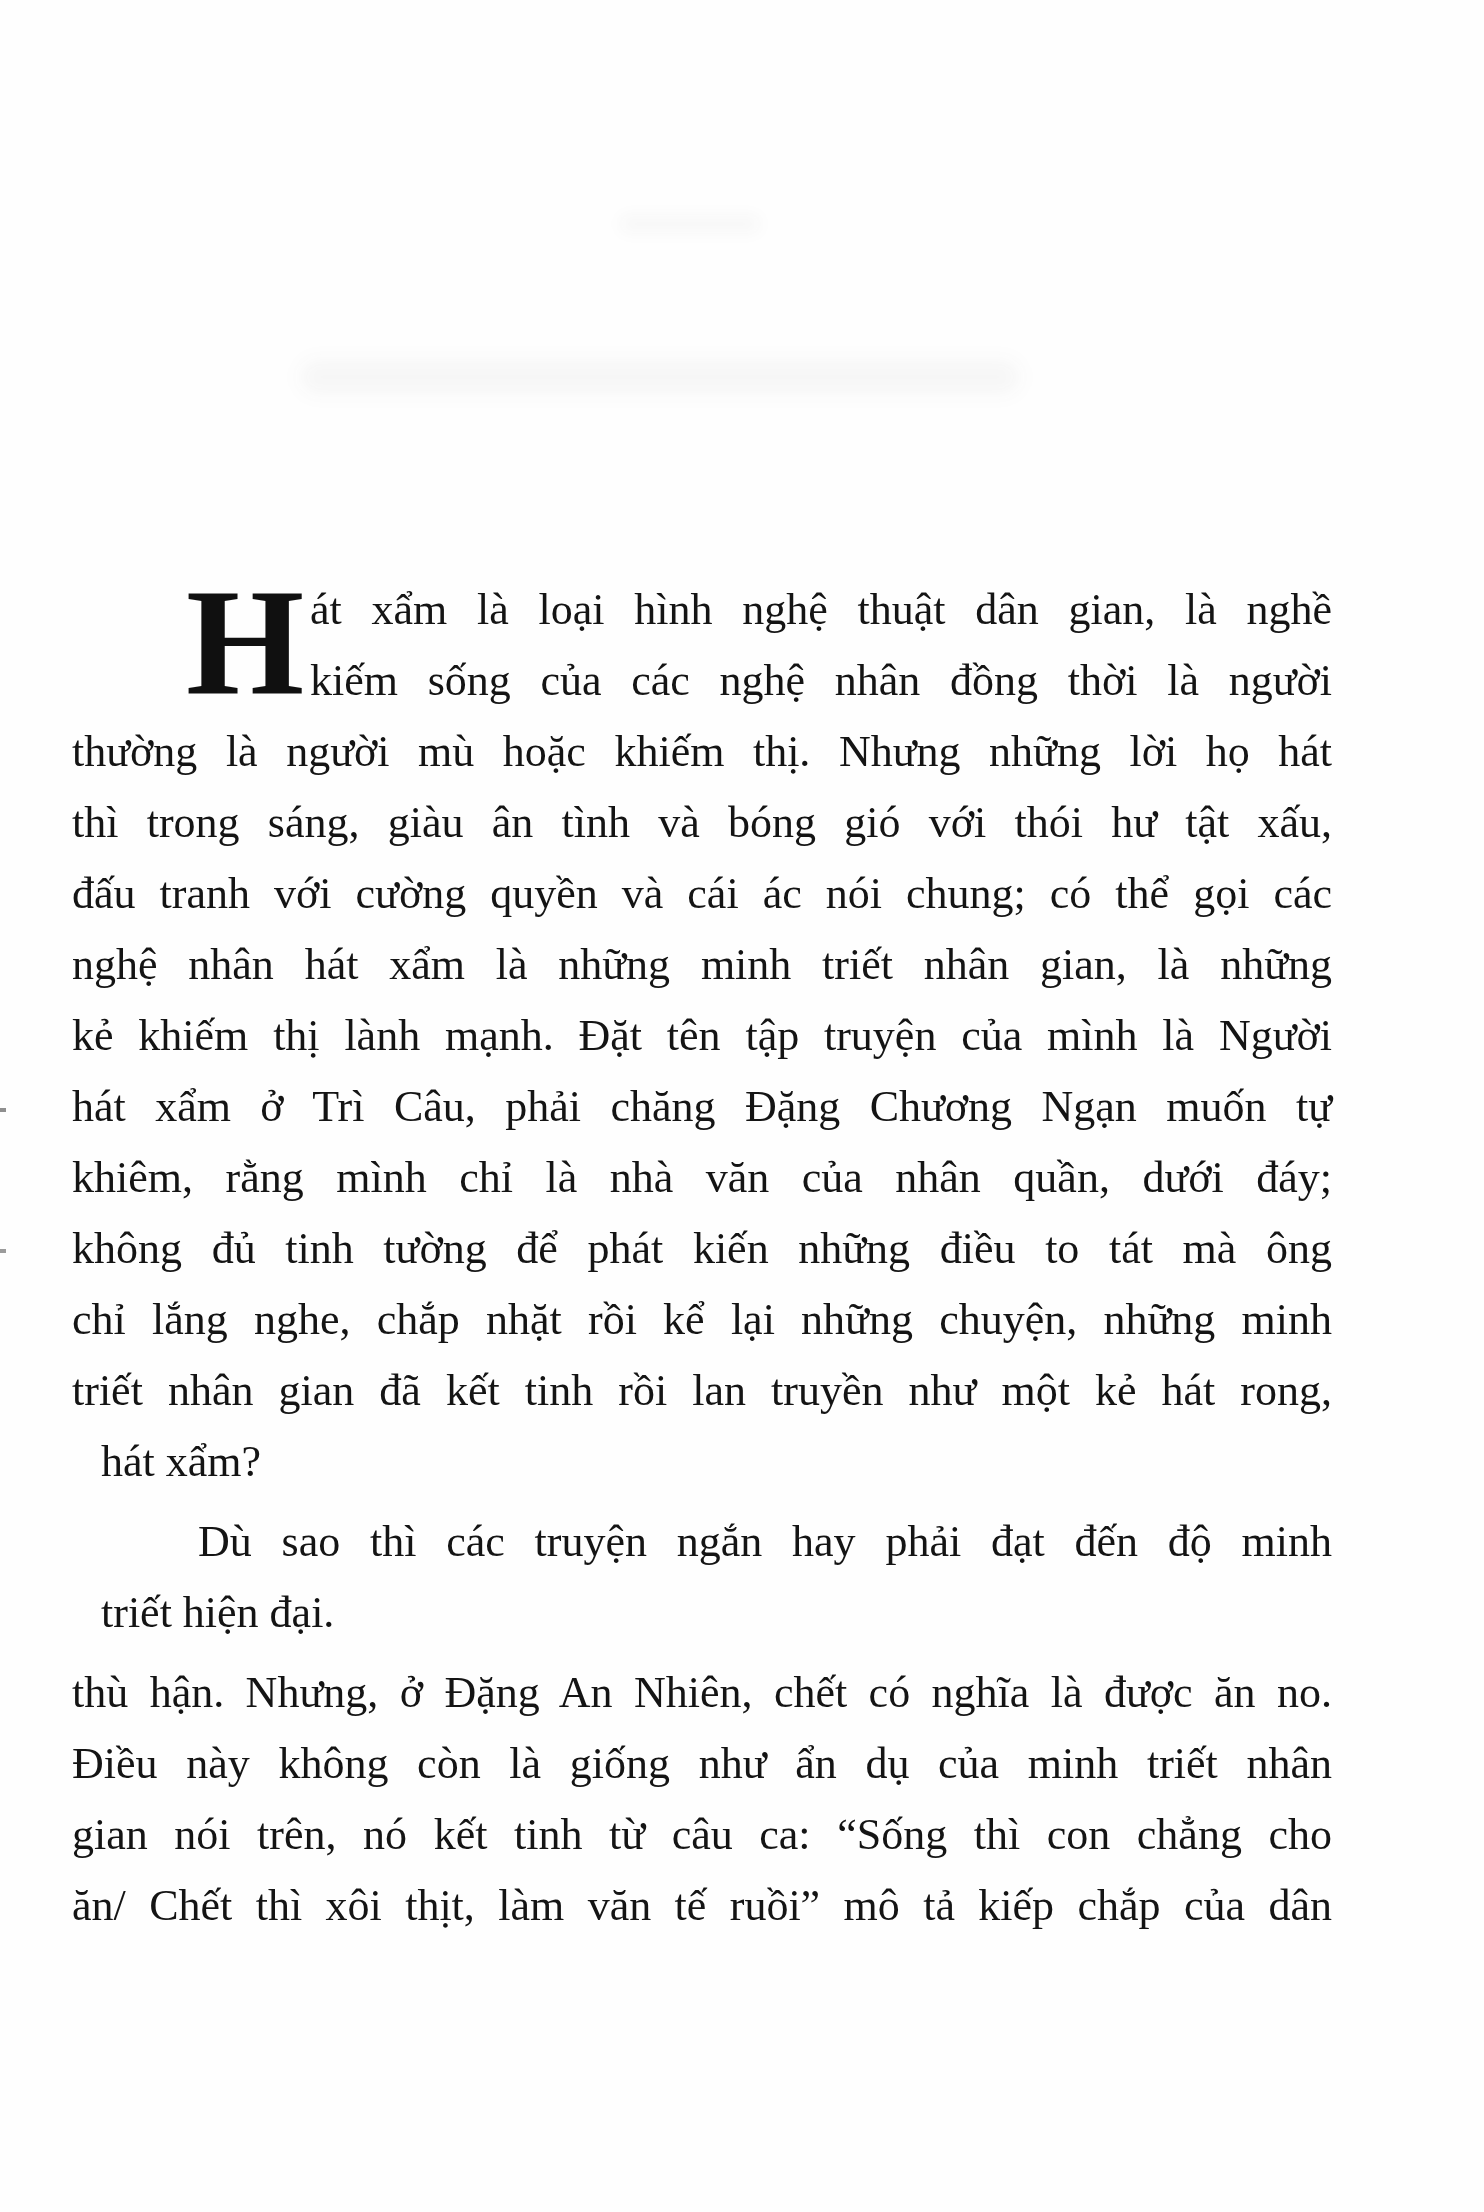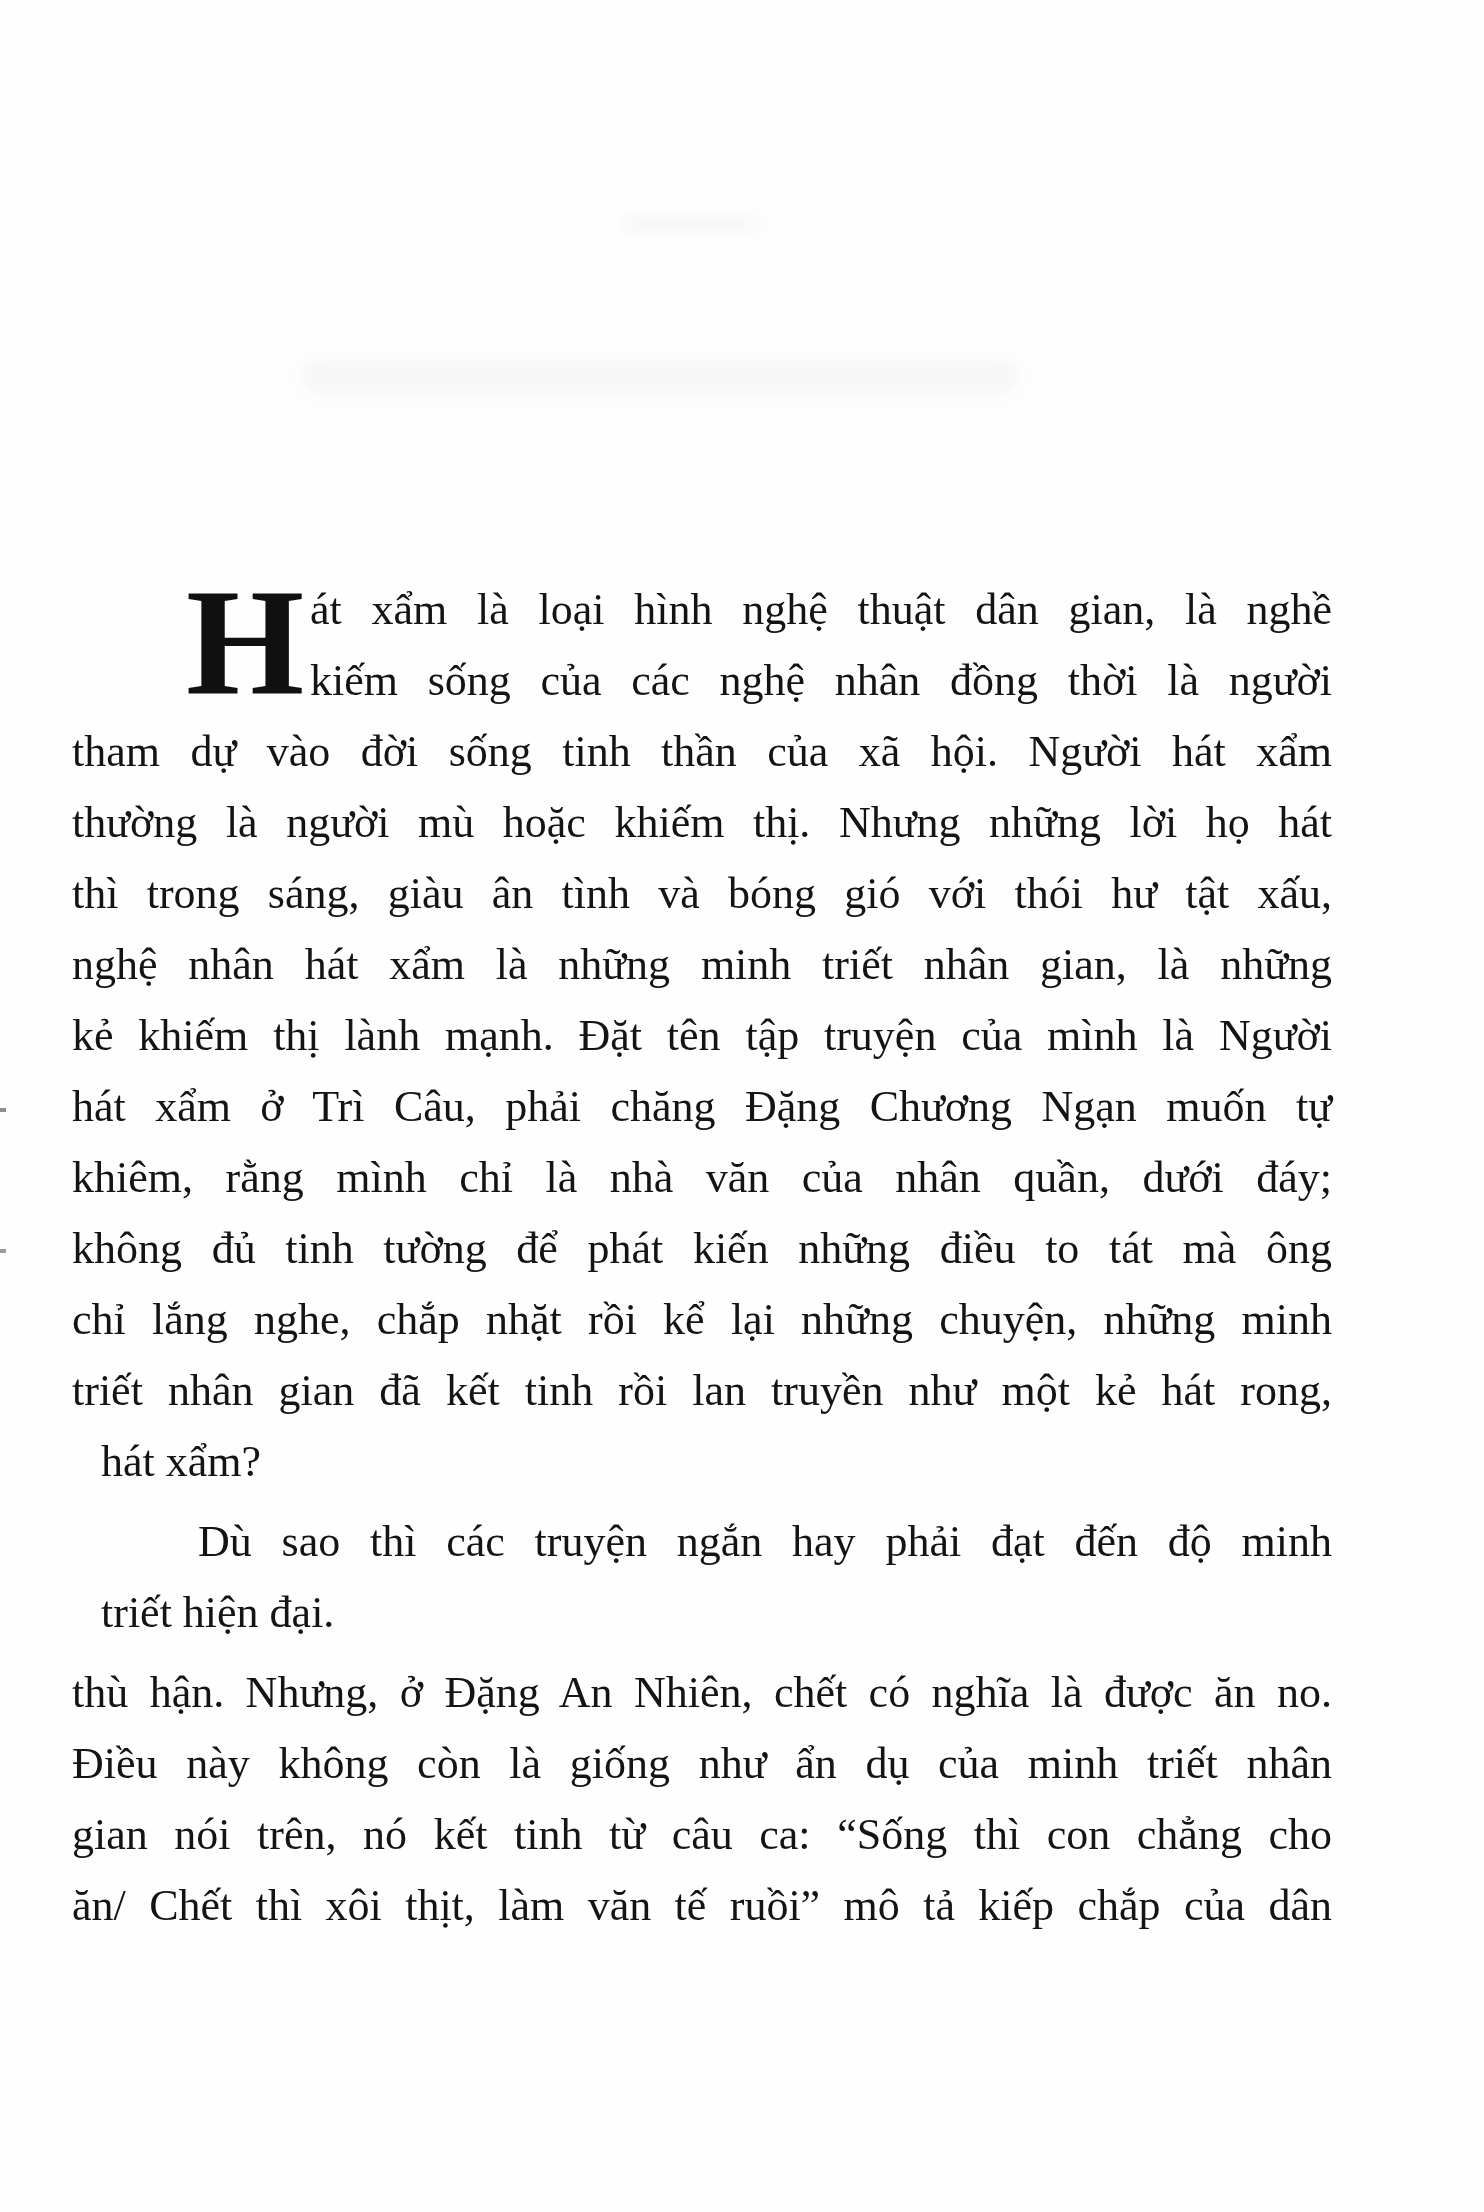--- a/index.html
+++ b/index.html
@@ -99,23 +99,23 @@
   <div class="smudge-top2"></div>
   <div class="edge-tick-1"></div>
   <div class="edge-tick-2"></div>
 
   <span class="dropcap">H</span>
 
   <div class="text-block">
       <div class="paragraph">
         <div class="line drop-indent"><span class="seg">át xẩm là loại hình nghệ thuật dân gian, là nghề</span></div>
         <div class="line drop-indent"><span class="seg">kiếm sống của các nghệ nhân đồng thời là người</span></div>
-        <div class="line"><span class="seg">tham dự vào đời sống tinh thần của xã hội. Người hát xẩm</span></div>
         <div class="line"><span class="seg">thường là người mù hoặc khiếm thị. Nhưng những lời họ hát</span></div>
         <div class="line"><span class="seg">thì trong sáng, giàu ân tình và bóng gió với thói hư tật xấu,</span></div>
+        <div class="line"><span class="seg">đấu tranh với cường quyền và cái ác nói chung; có thể gọi các</span></div>
         <div class="line"><span class="seg">nghệ nhân hát xẩm là những minh triết nhân gian, là những</span></div>
         <div class="line"><span class="seg">kẻ khiếm thị lành mạnh. Đặt tên tập truyện của mình là </span><span class="seg italic">Người</span></div>
         <div class="line"><span class="seg italic">hát xẩm ở Trì Câu</span><span class="seg">, phải chăng Đặng Chương Ngạn muốn tự</span></div>
         <div class="line"><span class="seg">khiêm, rằng mình chỉ là nhà văn của nhân quần, dưới đáy;</span></div>
         <div class="line"><span class="seg">không đủ tinh tường để phát kiến những điều to tát mà ông</span></div>
         <div class="line"><span class="seg">chỉ lắng nghe, chắp nhặt rồi kể lại những chuyện, những minh</span></div>
         <div class="line"><span class="seg">triết nhân gian đã kết tinh rồi lan truyền như một kẻ hát rong,</span></div>
         <div class="line para-end"><span class="seg">hát xẩm?</span></div>
       </div>
       <div class="paragraph">

